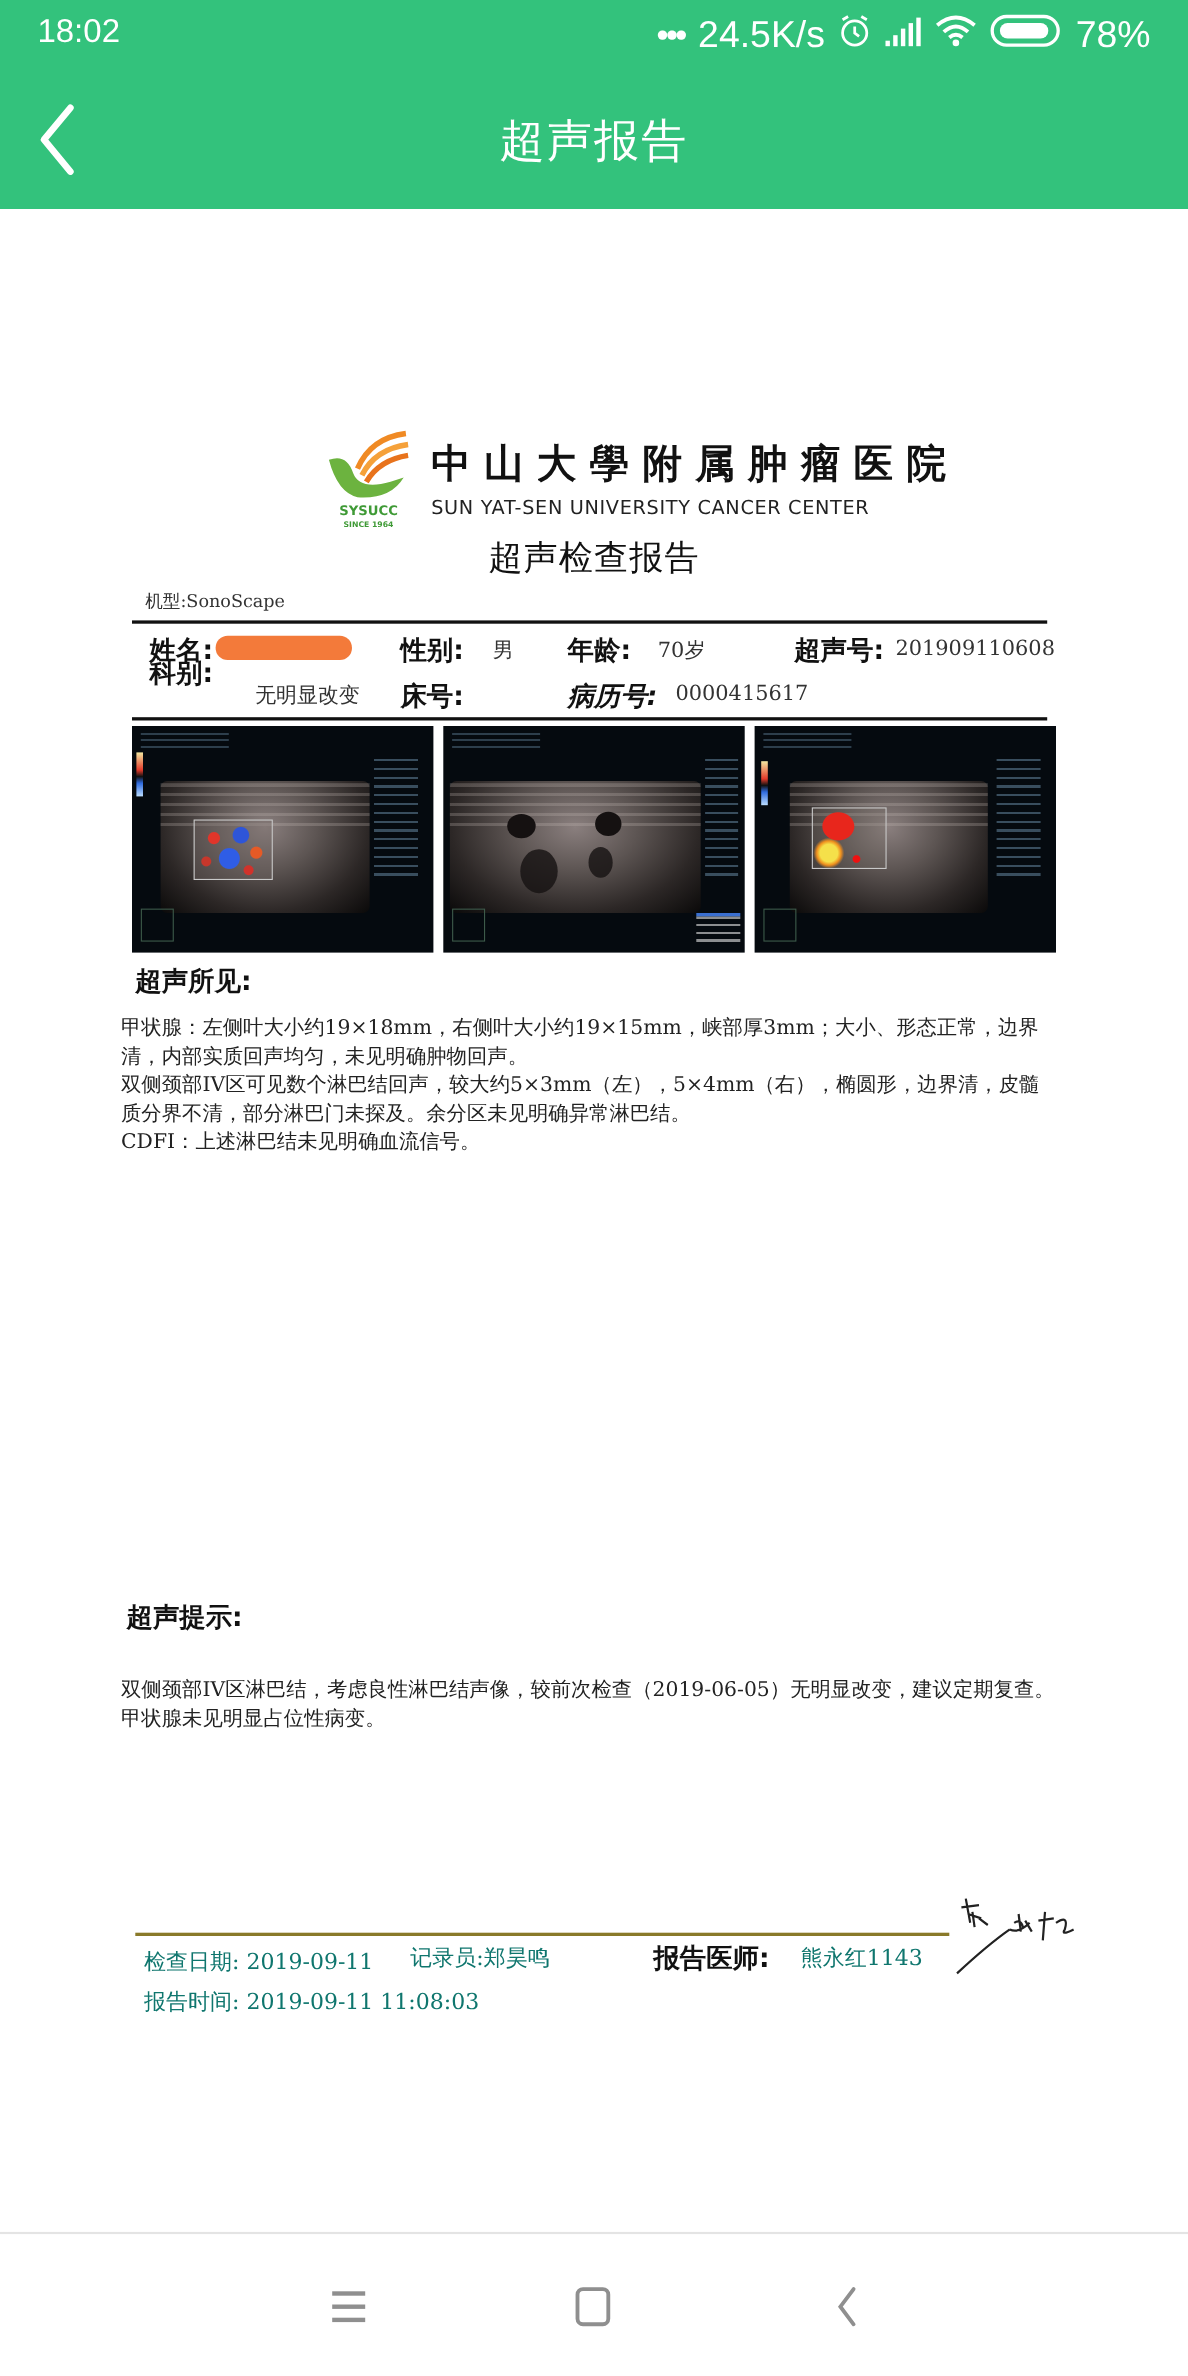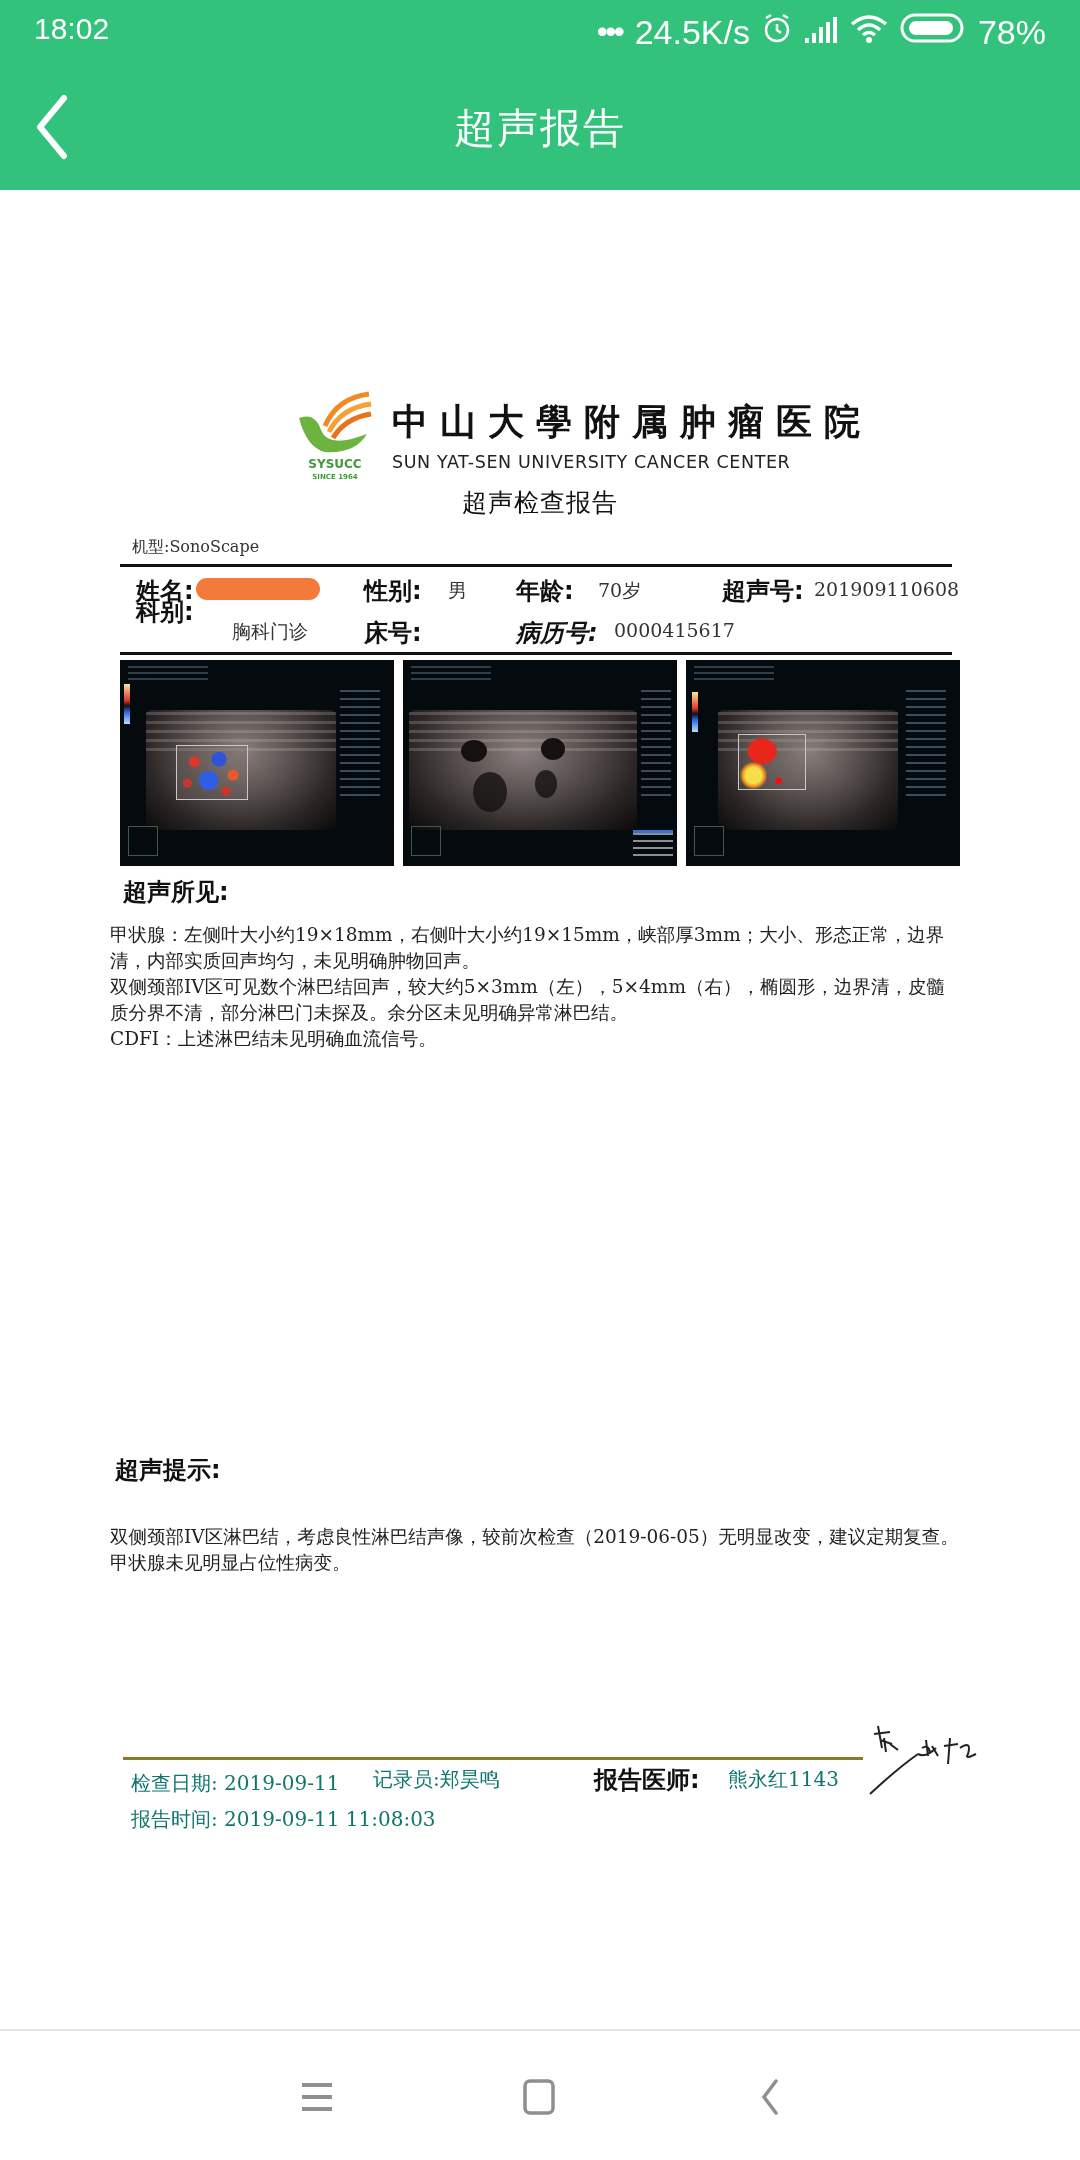--- a/index.html
+++ b/index.html
@@ -16,21 +16,21 @@
   .appbar { position: absolute; left: 0; top: 68px; width: 1080px; height: 122px; }
   .back-btn { position: absolute; left: 28px; top: 24px; width: 60px; height: 70px; cursor: pointer; }
   .appbar .title { position: absolute; left: 0; right: 0; top: 33px; text-align: center; font-size: 41px; font-family: "DejaVu Sans", sans-serif; letter-spacing: 2px; }
 
   
   .doc { position: absolute; left: 0; top: 190px; width: 1080px; height: 1840px; background: #fff; }
   .logo-wrap { position: absolute; left: 295px; top: 200px; width: 500px; height: 90px; }
   .logo-mark { position: absolute; left: 0; top: 0; width: 80px; height: 92px; }
   .hosp-cn { position: absolute; left: 97px; top: 8px; font-size: 36px; font-weight: bold; letter-spacing: 12px; color: #111; font-family: "DejaVu Serif", serif; white-space: nowrap; }
   .hosp-en { position: absolute; left: 97px; top: 62px; font-size: 17.5px; letter-spacing: 0.6px; color: #222; font-family: "DejaVu Sans", sans-serif; white-space: nowrap; }
-  .report-title { position: absolute; left: 0; right: 0; top: 296px; text-align: center; font-size: 25px; color: #111; letter-spacing: 1px; }
+  .report-title { position: absolute; left: 0; right: 0; top: 296px; text-align: center; font-size: 31px; color: #111; letter-spacing: 1px; }
 
   .machine { position: absolute; left: 132px; top: 347px; font-size: 16px; color: #333; font-family: "DejaVu Serif", serif; }
   .rule { position: absolute; left: 120px; width: 832px; height: 3px; background: #111; }
   .info-label { position: absolute; font-size: 24px; font-weight: bold; color: #111; white-space: nowrap; }
   .info-val { position: absolute; font-size: 19px; color: #333; font-family: "DejaVu Serif", serif; white-space: nowrap; }
   .redact { position: absolute; left: 196px; top: 388px; width: 124px; height: 22px; background: #f37a3a; border-radius: 11px; }
 
   .us-img { position: absolute; top: 470px; width: 274px; height: 206px; background: #050a0f; overflow: hidden; }
   .us-img .scan { position: absolute; left: 26px; top: 50px; width: 190px; height: 120px; border-radius: 6px;
     background: radial-gradient(ellipse at 50% 35%, #8a7f7e 0%, #5d5553 35%, #2c2726 70%, #0a0909 100%); }
@@ -151,21 +151,21 @@
   <div class="info-label" style="left:136px; top:385px;">姓名:</div>
   <div class="redact"></div>
   <div class="info-label" style="left:364px; top:385px;">性别:</div>
   <div class="info-val" style="left:448px; top:388px;">男</div>
   <div class="info-label" style="left:516px; top:385px;">年龄:</div>
   <div class="info-val" style="left:598px; top:388px;">70岁</div>
   <div class="info-label" style="left:722px; top:385px;">超声号:</div>
   <div class="info-val" style="left:814px; top:388px;">201909110608</div>
 
   <div class="info-label" style="left:136px; top:406px;">科别:</div>
-  <div class="info-val" style="left:232px; top:429px;">胸科门诊</div>
+  <div class="info-val" style="left:232px; top:429px;">无明显改变</div>
   <div class="info-label" style="left:364px; top:427px;">床号:</div>
   <div class="info-val" style="left:448px; top:429px;"></div>
   <div class="info-label" style="left:516px; top:427px;font-style:italic;">病历号:</div>
   <div class="info-val" style="left:614px; top:429px;">0000415617</div>
 
   <div class="rule" style="top:462px;"></div>
 
   <div class="us-img" style="left:120px;">
     <div class="hdr-text"></div>
     <div class="colorbar"></div>

